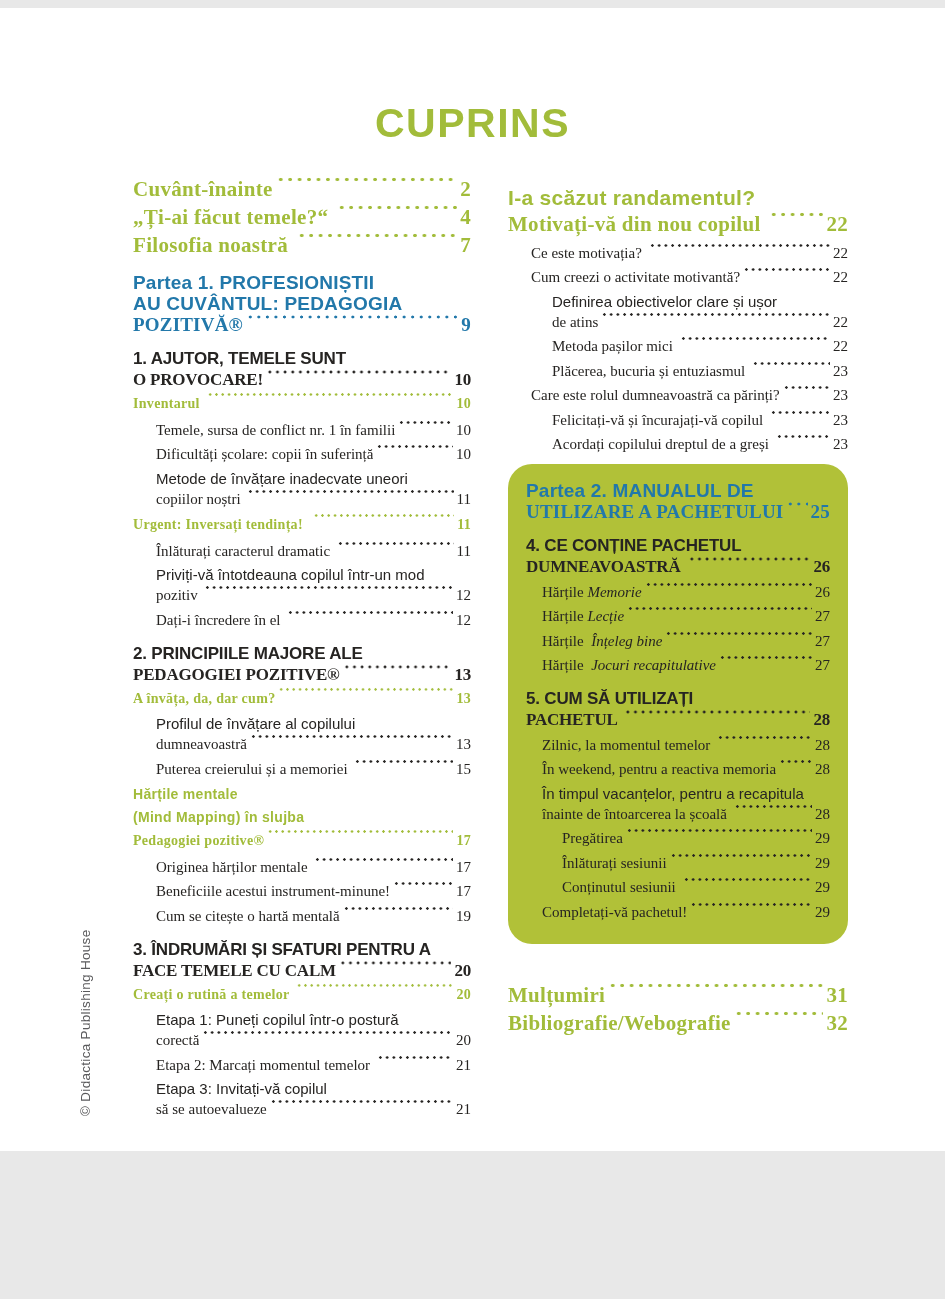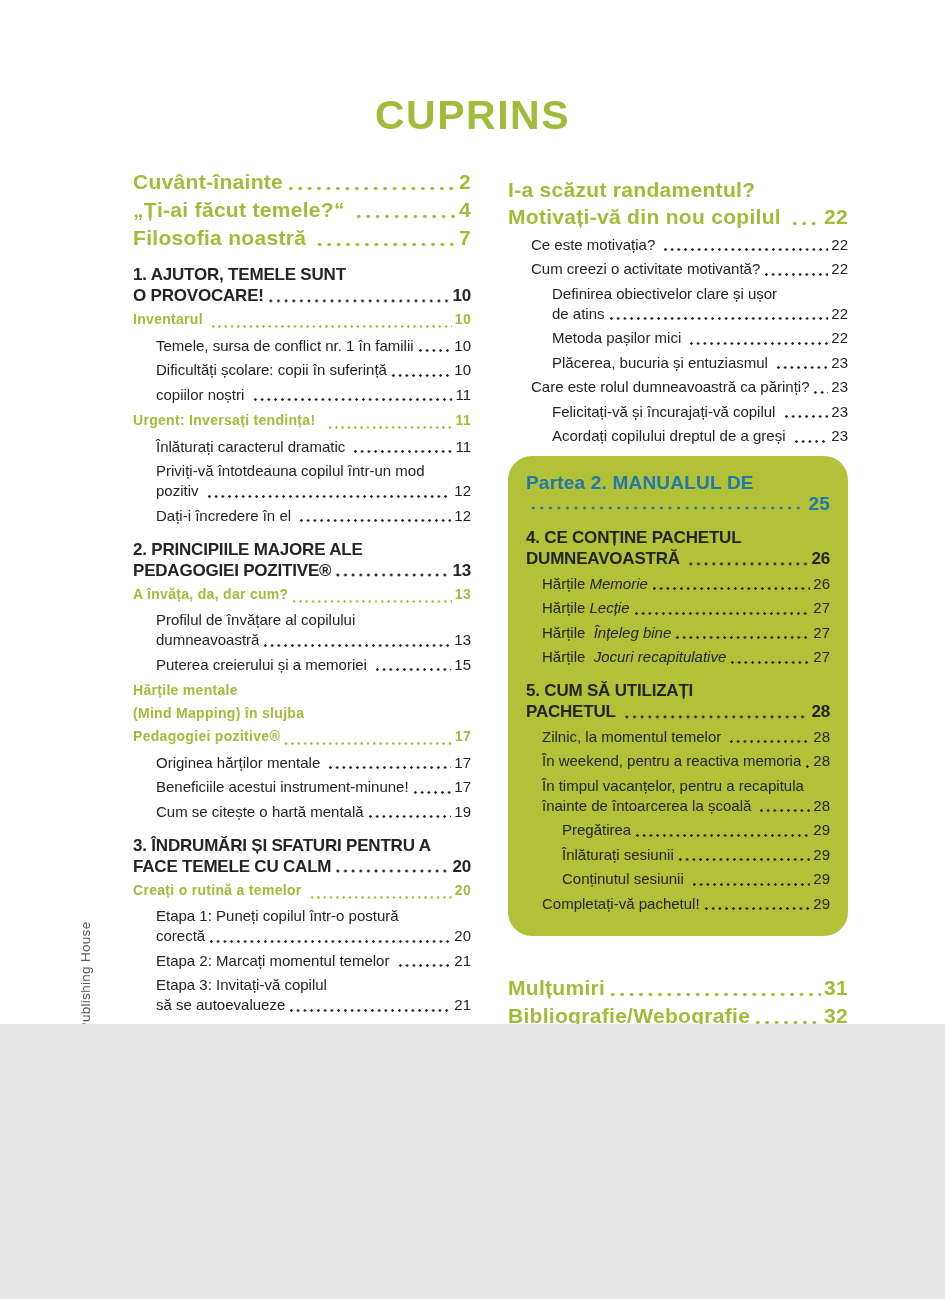--- a/index.html
+++ b/index.html
@@ -1,37 +1,37 @@
 <!DOCTYPE html>
 <html style="--green: #a2bc3a; --blue: #2278aa; --dark: #262422; --box: #b1c138; --gray: #6d6e70;"><head>
 <meta charset="utf-8">
 <style>
   html,body{margin:0;padding:0;background:#e8e8e8;}
   .page{
-    position:relative; width:945px; height:1024px; background:#ffffff;
-    font-family:"Liberation Sans", sans-serif; overflow:hidden; margin:0 auto;
+    position:relative; width:945px; height:1143px; background:#ffffff;
+    font-family:"Liberation Sans", sans-serif; overflow:hidden; margin:8px auto;
     color:var(--dark);
   }
   .page-title{
     position:absolute; top:92px; left:0; right:0; margin:0;
     text-align:center; font-size:41px; font-weight:700; letter-spacing:1.5px;
     color:var(--green);
   }
   .copyright{
     position:absolute; left:78px; top:1108px; transform-origin:0 0;
     transform:rotate(-90deg); white-space:nowrap; font-size:13.5px;
     color:#5a5a5c; letter-spacing:0.3px;
   }
   .col{position:absolute;}
   .col-left{left:133px; top:168px; width:338px;}
   .col-right{left:485px; top:176px; width:340px;padding-left:23px;}
 
   .entry{display:block;}
   .pre{white-space:pre;}
-  .row{display:flex; align-items:flex-end;}
+  .row{display:flex; font-family:Liberation Serif, serif;}
   .txt,.it,.pg{white-space:pre;}
   .it{font-style:italic;}
   .txt{flex:0 1 auto; min-width:0; overflow:hidden;}
   .pg{flex:0 0 auto; margin-left:1px;}
   .dots{
     flex:1 1 0; min-width:0; height:0.34em; margin:0 2px 0.16em 3px;
     background-image:radial-gradient(circle, currentColor 0.068em, transparent 0.1em);
     background-size:0.45em 0.34em; background-repeat:repeat-x; background-position:left top;
   }
 
@@ -92,20 +92,29 @@
           <span class="pg">4</span>
         </div>
       </div>
       <div class="entry kind-green-lg">
         <div class="row">
           <span class="txt">Filosofia noastră </span>
           <span class="dots"></span>
           <span class="pg">7</span>
         </div>
       </div>
+      <div class="entry kind-blue gap">
+        <div class="pre">Partea 1. PROFESIONIȘTII
+AU CUVÂNTUL: PEDAGOGIA</div>
+        <div class="row">
+          <span class="txt">POZITIVĂ®</span>
+          <span class="dots"></span>
+          <span class="pg">9</span>
+        </div>
+      </div>
       <div class="entry kind-dark gap">
         <div class="pre">1. AJUTOR, TEMELE SUNT</div>
         <div class="row">
           <span class="txt">O PROVOCARE!</span>
           <span class="dots"></span>
           <span class="pg">10</span>
         </div>
       </div>
       <div class="entry kind-green">
         <div class="row">
@@ -122,20 +131,21 @@
         </div>
       </div>
       <div class="entry kind-sub">
         <div class="row">
           <span class="txt">Dificultăți școlare: copii în suferință</span>
           <span class="dots"></span>
           <span class="pg">10</span>
         </div>
       </div>
       <div class="entry kind-sub">
+        <div class="pre">Metode de învățare inadecvate uneori</div>
         <div class="row">
           <span class="txt">copiilor noștri </span>
           <span class="dots"></span>
           <span class="pg">11</span>
         </div>
       </div>
       <div class="entry kind-green">
         <div class="row">
           <span class="txt">Urgent: Inversați tendința!  </span>
           <span class="dots"></span>
@@ -329,20 +339,21 @@
             <span class="txt">Acordați copilului dreptul de a greși </span>
             <span class="dots"></span>
             <span class="pg">23</span>
           </div>
         </div>
       </div>
     <div class="part2-box">
         <div class="entry kind-blue">
           <div class="pre">Partea 2. MANUALUL DE</div>
           <div class="row">
+            <span class="txt">UTILIZARE A PACHETULUI</span>
             <span class="dots"></span>
             <span class="pg">25</span>
           </div>
         </div>
         <div class="entry kind-dark gap">
           <div class="pre">4. CE CONȚINE PACHETUL</div>
           <div class="row">
             <span class="txt">DUMNEAVOASTRĂ </span>
             <span class="dots"></span>
             <span class="pg">26</span>

